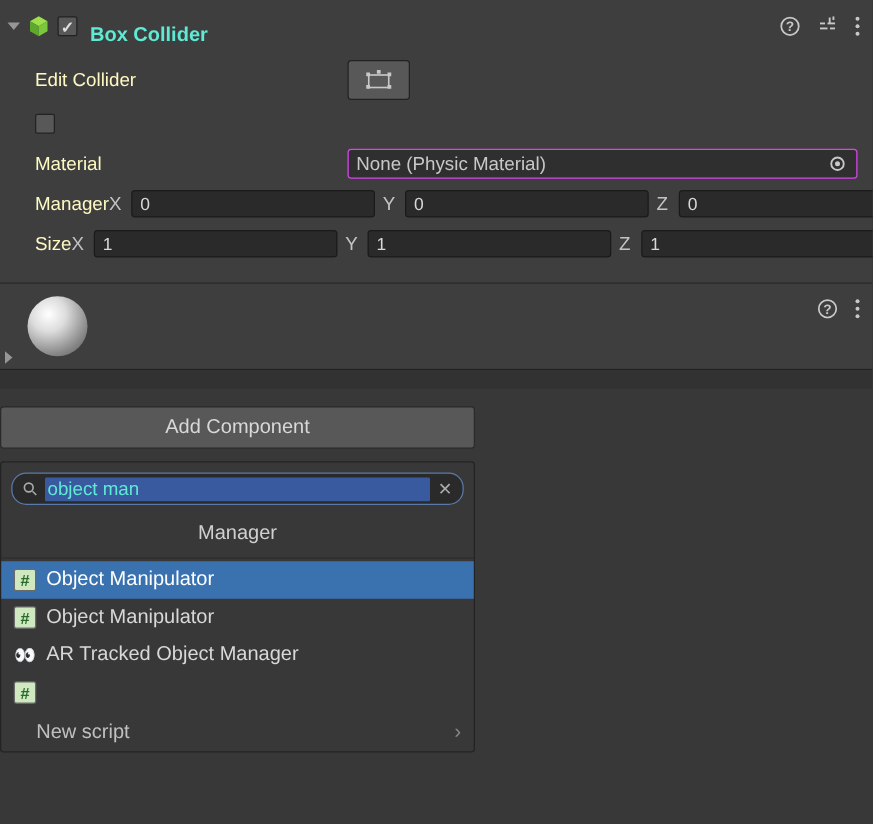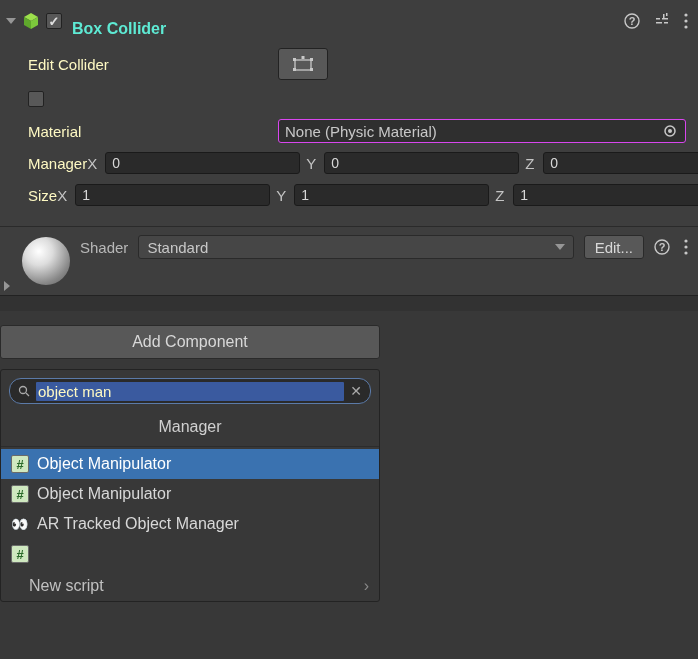--- a/index.html
+++ b/index.html
@@ -230,21 +230,21 @@
     border: 1px solid #5b7aa8;
     border-radius: 12px;
     height: 26px;
     display: flex;
     align-items: center;
     padding: 0 8px;
     gap: 6px;
   }
   .popup-search .search-text {
     flex: 1;
-    color: #fef9c3;
+    color: #5eead4;
     background: #3a5a9f;
     padding: 1px 2px;
     border-radius: 1px;
   }
   .popup-search .clear {
     color: #aaa;
     font-size: 14px;
     cursor: pointer;
   }
   .popup-title {
@@ -408,30 +408,20 @@
           </div>
       </div>
     </div>
   </div>
 </div>
 
 <div class="material-section">
   <span class="mat-foldout"></span>
   <div class="mat-sphere"></div>
   <div class="mat-info">
-    <div class="shader-row">
-      <span class="shader-label">Shader</span>
-      <div class="shader-drop">
-        <span>Standard</span>
-        <span class="drop-arrow"></span>
-      </div>
-      <div class="edit-shader-btn">
-        <span>Edit...</span>
-      </div>
-    </div>
   </div>
   <div class="mat-icons">
     <span class="help-icon">
       <svg width="16" height="16" viewBox="0 0 16 16">
           <circle cx="8" cy="8" r="7" fill="none" stroke="#c8c8c8" stroke-width="1.4"></circle>
           <text x="8" y="12" text-anchor="middle" fill="#c8c8c8" font-size="11" font-weight="bold">?</text>
         </svg>
     </span>
     <span class="menu-icon">
       <svg width="4" height="16" viewBox="0 0 4 16">

